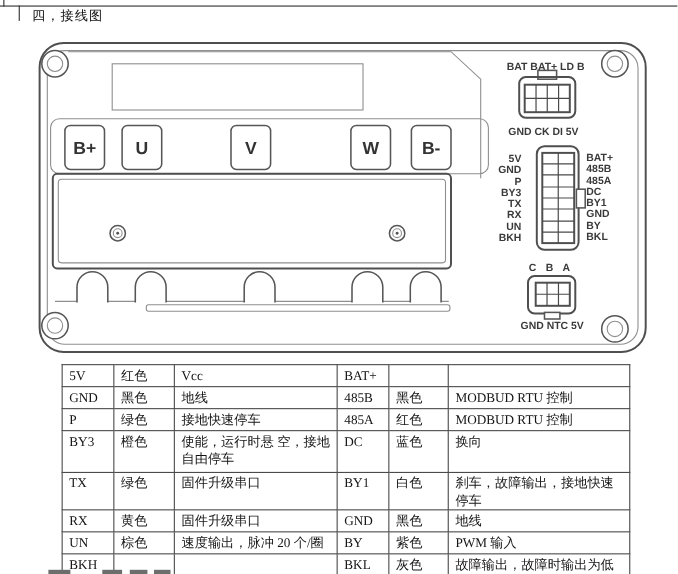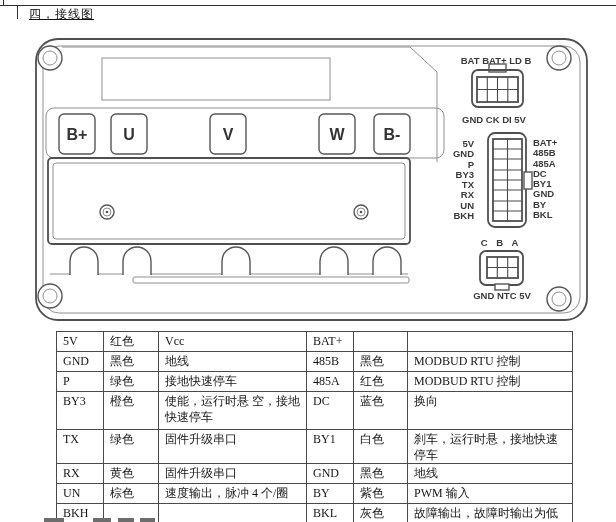--- a/index.html
+++ b/index.html
@@ -7,21 +7,21 @@
     width:616px;height:522px;position:relative;overflow:hidden;
     background:#ffffff;
     font-family:"Liberation Serif", serif;
   }
   
   .page-top-border{position:absolute;left:0;top:5px;width:616px;height:1px;background:#2f2f2f;}
   .page-corner-tick{position:absolute;left:3px;top:0;width:1px;height:6px;background:#2f2f2f;}
   .title-tick{position:absolute;left:17px;top:5px;width:1px;height:14px;background:#2f2f2f;}
   .section-title{
     position:absolute;left:29px;top:6px;
-    font-size:12px;color:#111;letter-spacing:1px;white-space:nowrap;text-decoration:underline;
+    font-size:12px;color:#111;letter-spacing:1px;white-space:nowrap;
   }
   
   svg{position:absolute;left:0;top:0;}
   .s2 {stroke:#4f4f4f;stroke-width:1.8;fill:#ffffff;}
   .s2n{stroke:#4f4f4f;stroke-width:1.8;fill:none;}
   .s15{stroke:#565656;stroke-width:1.4;fill:#ffffff;}
   .s1 {stroke:#8f8f8f;stroke-width:1;fill:none;}
   .g  {stroke:#4a4a4a;stroke-width:1.1;fill:none;}
   .dlab{font-family:"Liberation Sans",sans-serif;font-weight:bold;font-size:9.5px;fill:#3a3a3a;}
   .tlab{font-family:"Liberation Sans",sans-serif;font-weight:bold;font-size:16px;fill:#333333;}
@@ -181,45 +181,45 @@
     <td class="pin h18">P</td>
     <td>绿色</td>
     <td>接地快速停车</td>
     <td class="pin">485A</td>
     <td>红色</td>
     <td class="nowrap">MODBUD RTU 控制</td>
   </tr>
   <tr>
     <td class="pin h36">BY3</td>
     <td>橙色</td>
-    <td>使能，运行时悬 空，接地快速停车</td>
+    <td>使能，运行时悬 空，接地自由停车</td>
     <td class="pin">DC</td>
     <td>蓝色</td>
     <td>换向</td>
   </tr>
   <tr>
     <td class="pin h30">TX</td>
     <td>绿色</td>
     <td>固件升级串口</td>
     <td class="pin">BY1</td>
     <td>白色</td>
-    <td>刹车，运行时悬，接地快速停车</td>
+    <td>刹车，故障输出，接地快速停车</td>
   </tr>
   <tr>
     <td class="pin h18">RX</td>
     <td>黄色</td>
     <td>固件升级串口</td>
     <td class="pin">GND</td>
     <td>黑色</td>
     <td>地线</td>
   </tr>
   <tr>
     <td class="pin h18">UN</td>
     <td>棕色</td>
-    <td class="nowrap">速度输出，脉冲 4 个/圈</td>
+    <td class="nowrap">速度输出，脉冲 20 个/圈</td>
     <td class="pin">BY</td>
     <td>紫色</td>
     <td class="nowrap">PWM 输入</td>
   </tr>
   <tr>
     <td class="pin h30">BKH</td>
     <td></td>
     <td></td>
     <td class="pin">BKL</td>
     <td>灰色</td>

